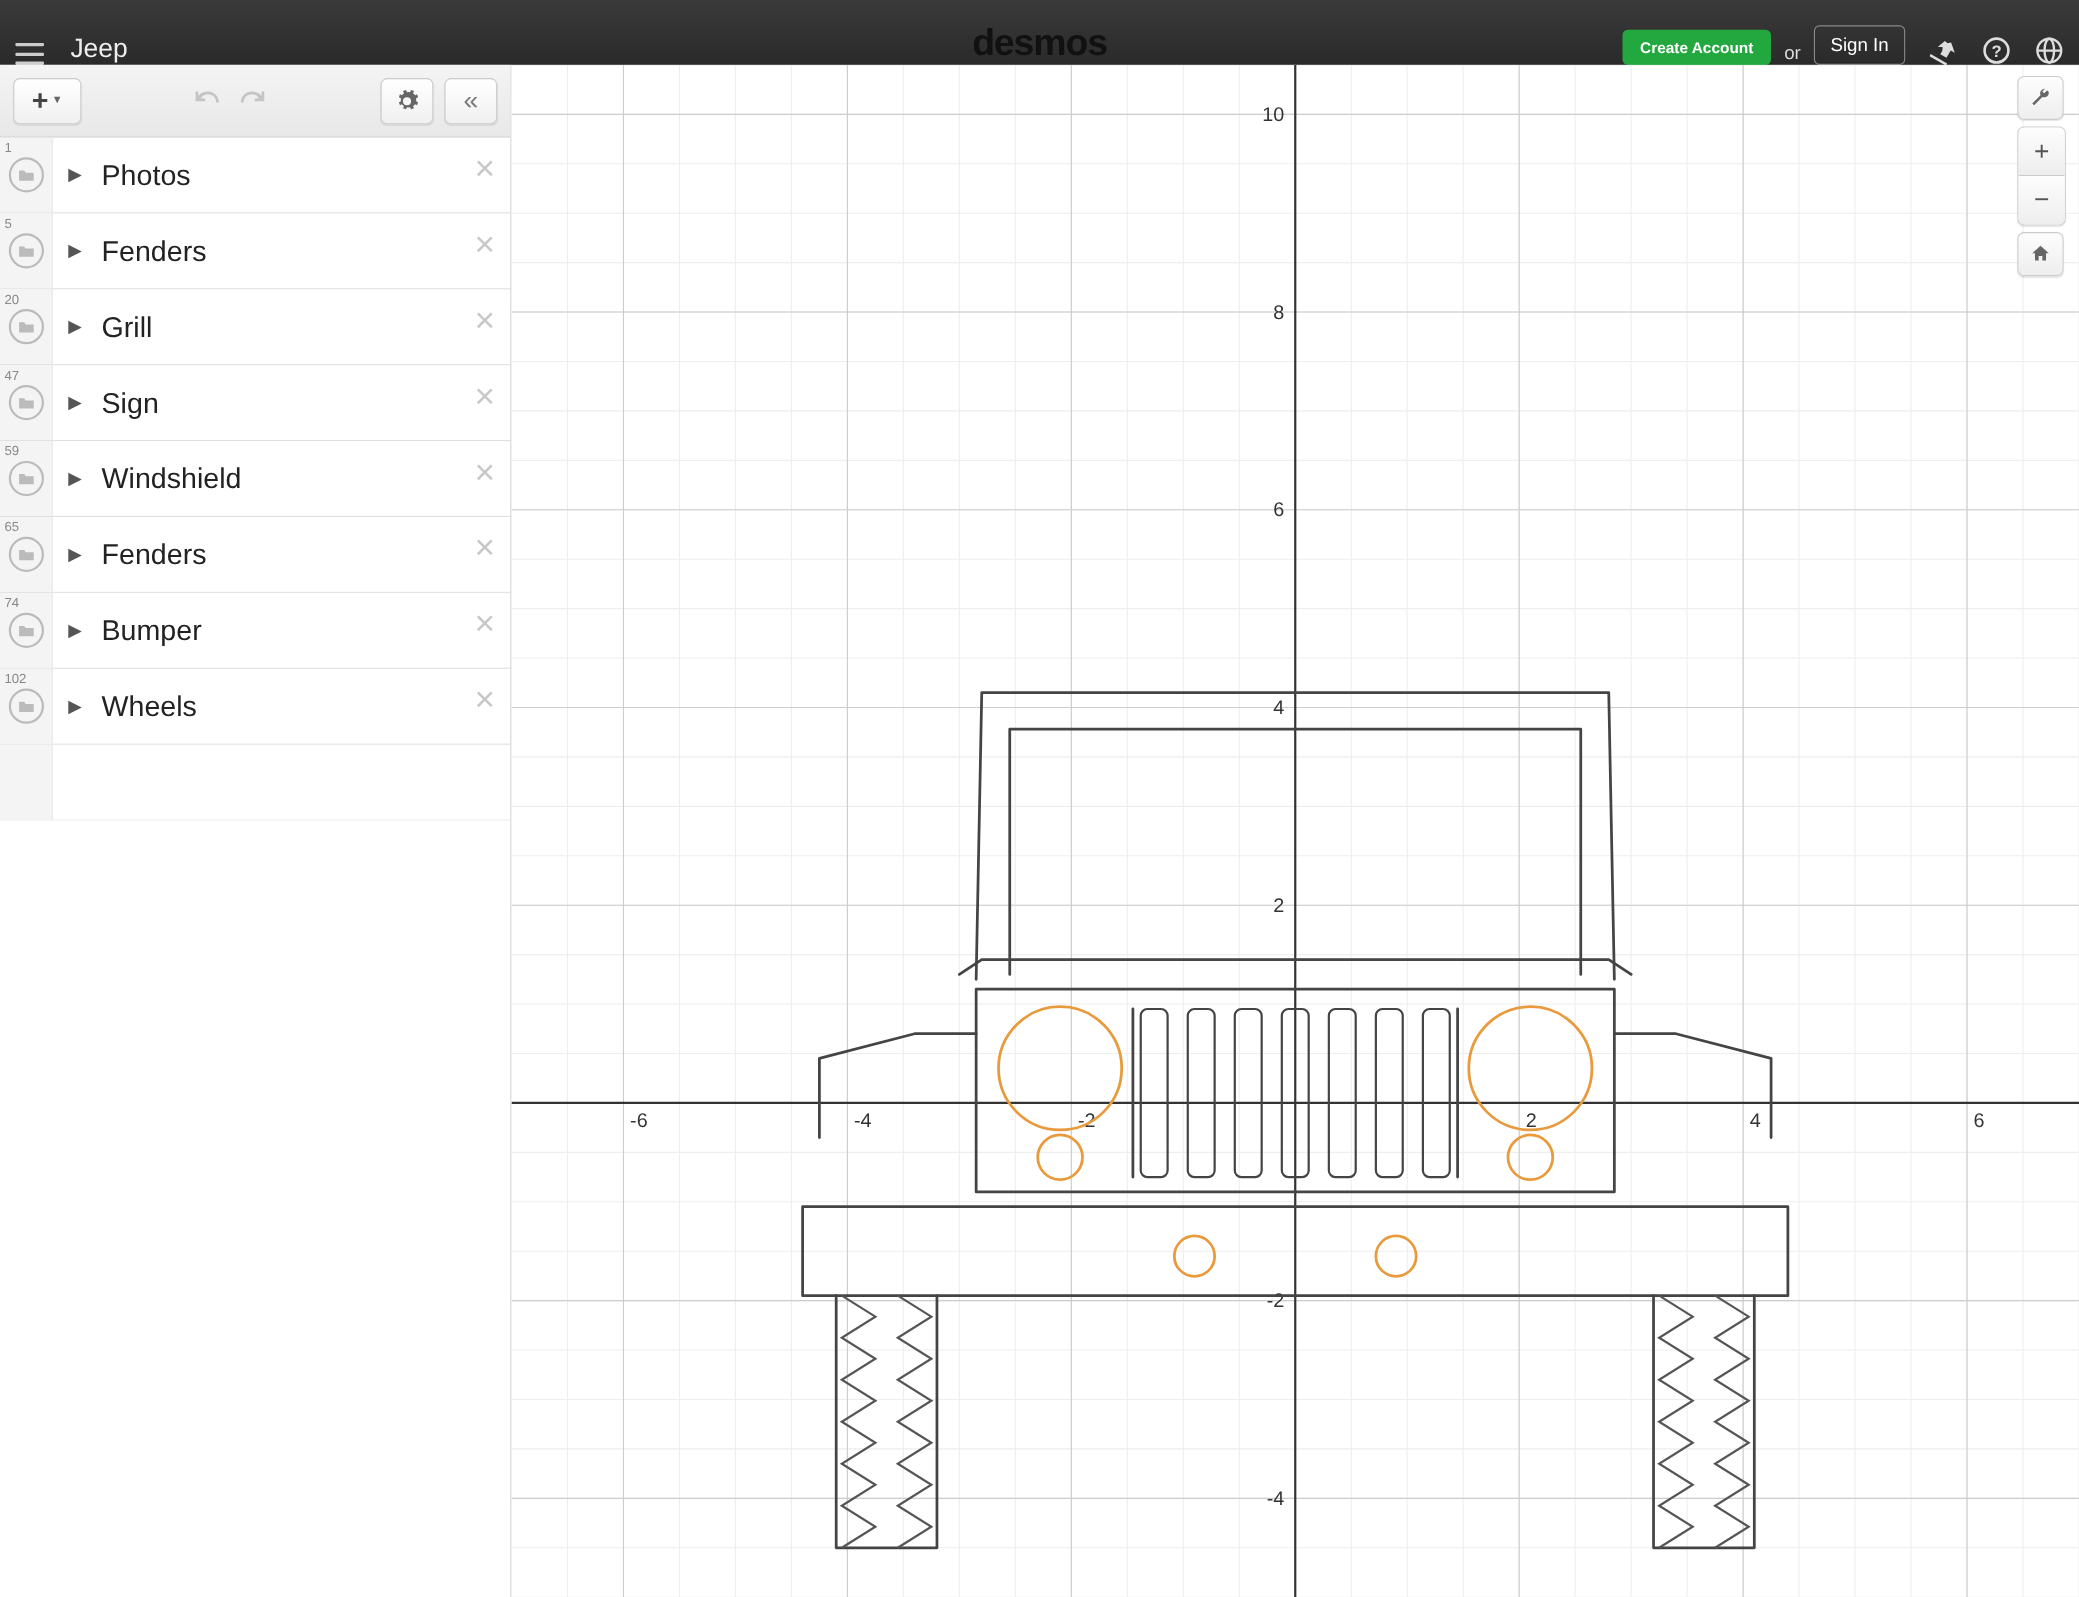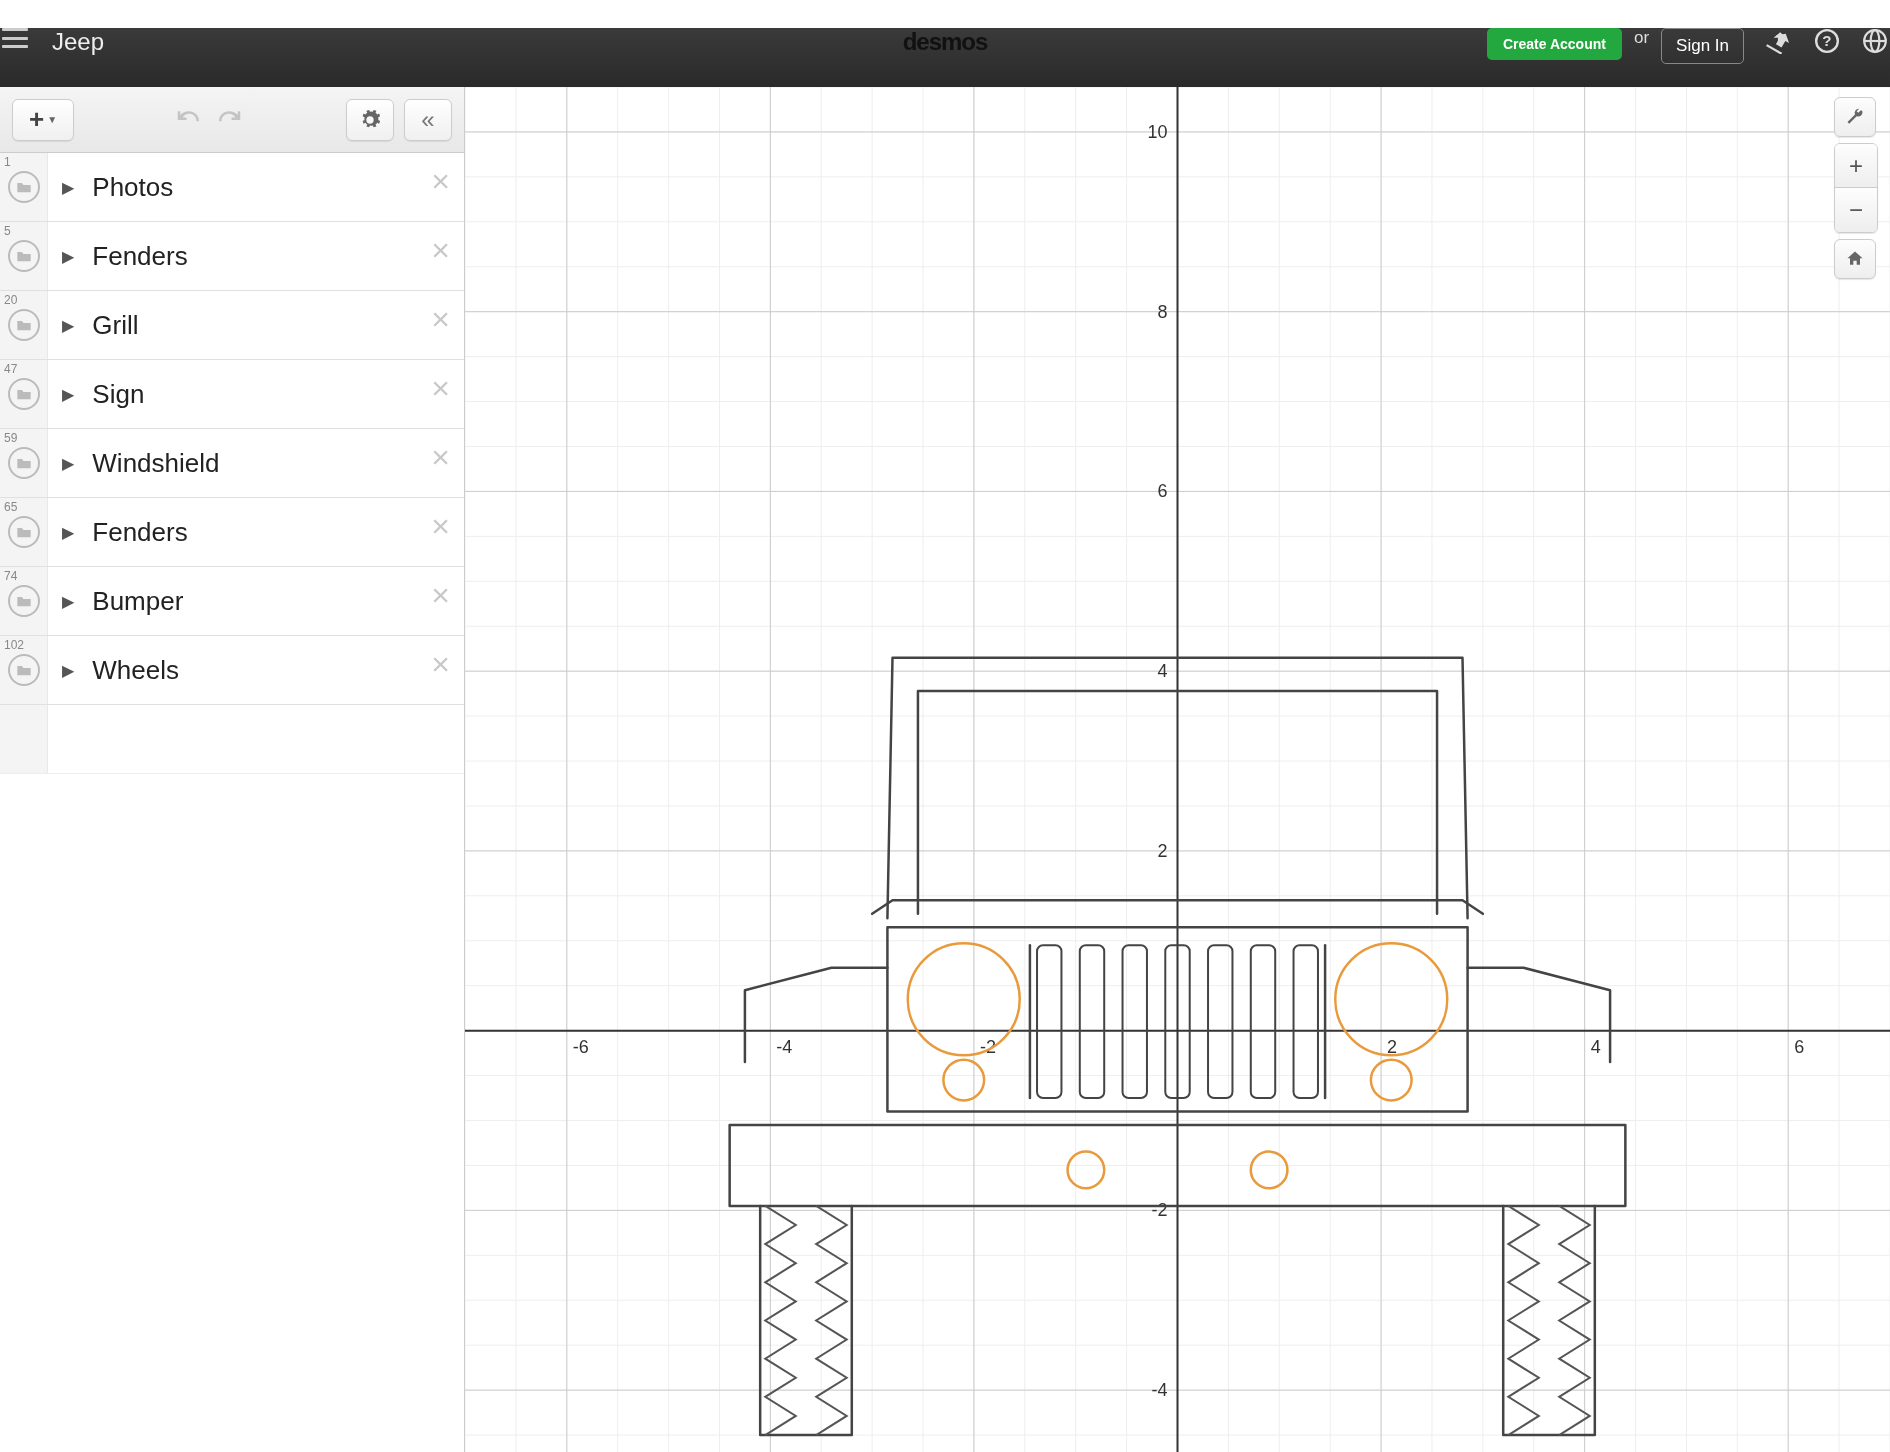--- a/index.html
+++ b/index.html
@@ -3,30 +3,29 @@
 <meta charset="utf-8">
 <style>
 * { box-sizing: border-box; margin: 0; padding: 0; }
 html, body { width: 100%; height: 100%; font-family: Arial, Helvetica, sans-serif; overflow: hidden; background: #fff; }
 
 
 .header {
   height: 59px;
   background: linear-gradient(#3a3a3a, #2a2a2a);
   display: flex;
-  align-items: flex-start;
-  padding: 0 2px;
+  align-items: flex-end;
+  padding: 0 14px;
   color: #fff;
-  margin-top: 28px;
 }
 .hamburger { width: 26px; height: 20px; display: flex; flex-direction: column; justify-content: space-between; cursor: pointer; margin-right: 24px;}
 .hamburger span { height: 3px; background: #ccc; border-radius: 1px; }
 .doc-title { font-size: 24px; color: #eee; }
 .header-spacer { flex: 1; }
-.brand { font-size: 24px; font-weight: 700; color: #111; letter-spacing: -1px; position:absolute; left:50%; transform:translateX(-50%);}
+.brand { font-size: 34px; font-weight: 700; color: #111; letter-spacing: -1px; position:absolute; left:50%; transform:translateX(-50%);}
 .btn-green { background: #22a83f; color: #fff; border: none; padding: 8px 16px; font-size: 14px; border-radius: 5px; cursor: pointer; font-weight: 600;}
 .or-text { margin: 0 12px; color: #ddd; font-size: 17px;}
 .btn-signin { background: transparent; color: #fff; border: 1px solid #888; padding: 7px 14px; font-size: 17px; border-radius: 5px; cursor: pointer;}
 .header-icon { width: 26px; height: 26px; margin-left: 22px; cursor: pointer; fill: #ddd; }
 
 
 .main { display: flex; height: calc(100% - 59px); }
 
 
 .sidebar { width: 465px; background: #fff; border-right: 1px solid #ccc; display: flex; flex-direction: column; }

